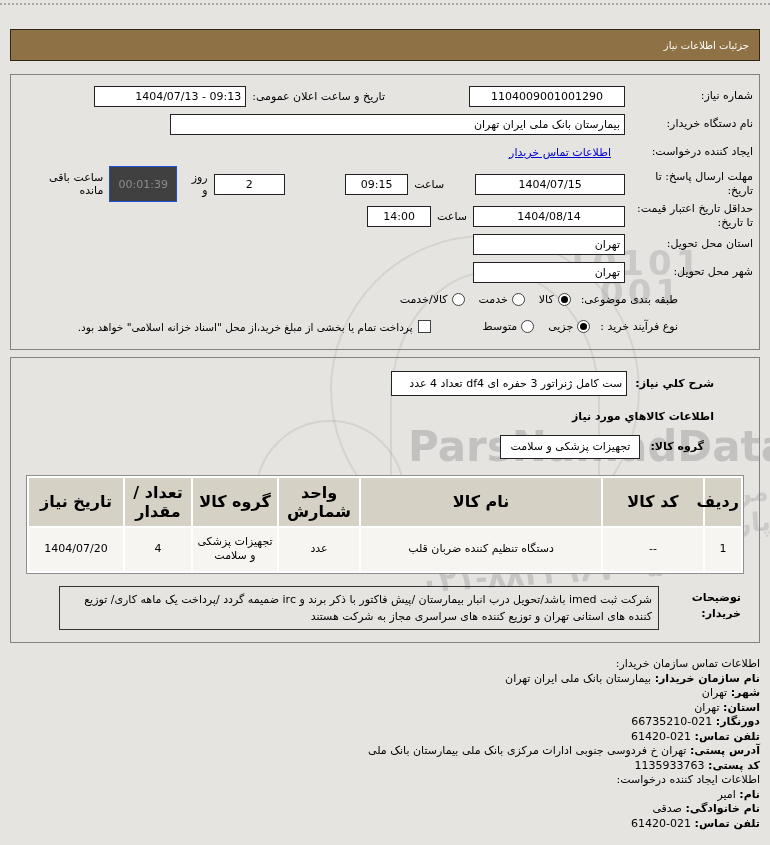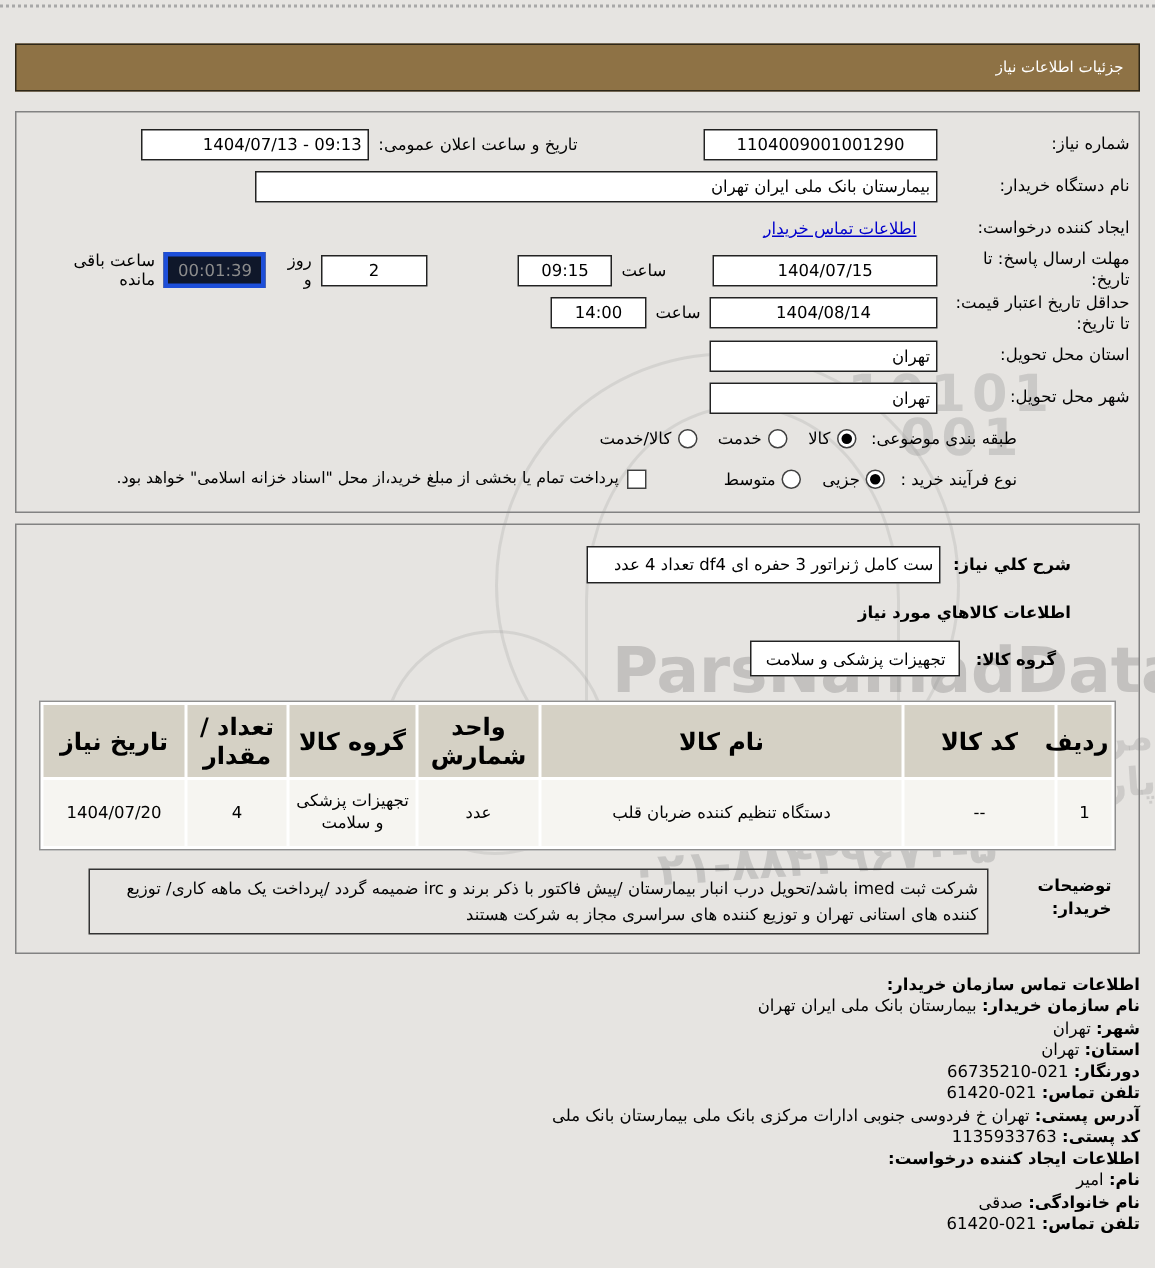--- a/index.html
+++ b/index.html
@@ -58,22 +58,22 @@
     background:#fff;
     border:1px solid #222;
     height:21px;
     display:flex; align-items:center;
     padding:0 4px;
     overflow:hidden; white-space:nowrap;
   }
   .center { justify-content:center; }
   .ltr { direction:ltr; }
   .countdown {
-    background:#0f172a; border:3px solid #1d4ed8; color:#8c8c8c;
-    height:24px; display:flex; align-items:center; justify-content:center;
+    background:#404040; border:1px solid #1d4ed8; color:#8c8c8c;
+    height:36px; display:flex; align-items:center; justify-content:center;
     direction:ltr;
   }
   .link { color:#0000cc; text-decoration:underline; cursor:pointer; }
 
   .radio {
     width:13px; height:13px; border:1px solid #404040; border-radius:50%;
     background:#fff; display:inline-block; position:relative; flex-shrink:0;
   }
   .radio.sel::after {
     content:""; position:absolute; left:2px; top:2px; right:2px; bottom:2px;
@@ -109,21 +109,21 @@
 
   .notes-row { display:flex; margin-top:12px; padding:0 18px 0 0; align-items:flex-start; }
   .notes-lbl { font-weight:bold; width:72px; line-height:1.4; padding-top:4px; }
   .notes-box {
     border:1px solid #333; width:600px; margin-right:10px;
     padding:4px 6px; line-height:1.55; min-height:44px;
   }
 
   
   .contact { position:relative; z-index:1; margin:14px 10px 0; line-height:14.5px; font-size:11px; }
-  .contact .head { font-weight:bold; }
+  .contact .head { font-weight:normal; }
   .contact b { font-weight:bold; }
   .num { direction:ltr; unicode-bidi:embed; }
 
   .spacer-40 { width:41px; }
   .spacer-84 { width:84px; }
   .ml6 { margin:0 6px; }
 </style>
 </head>
 <body>
 

